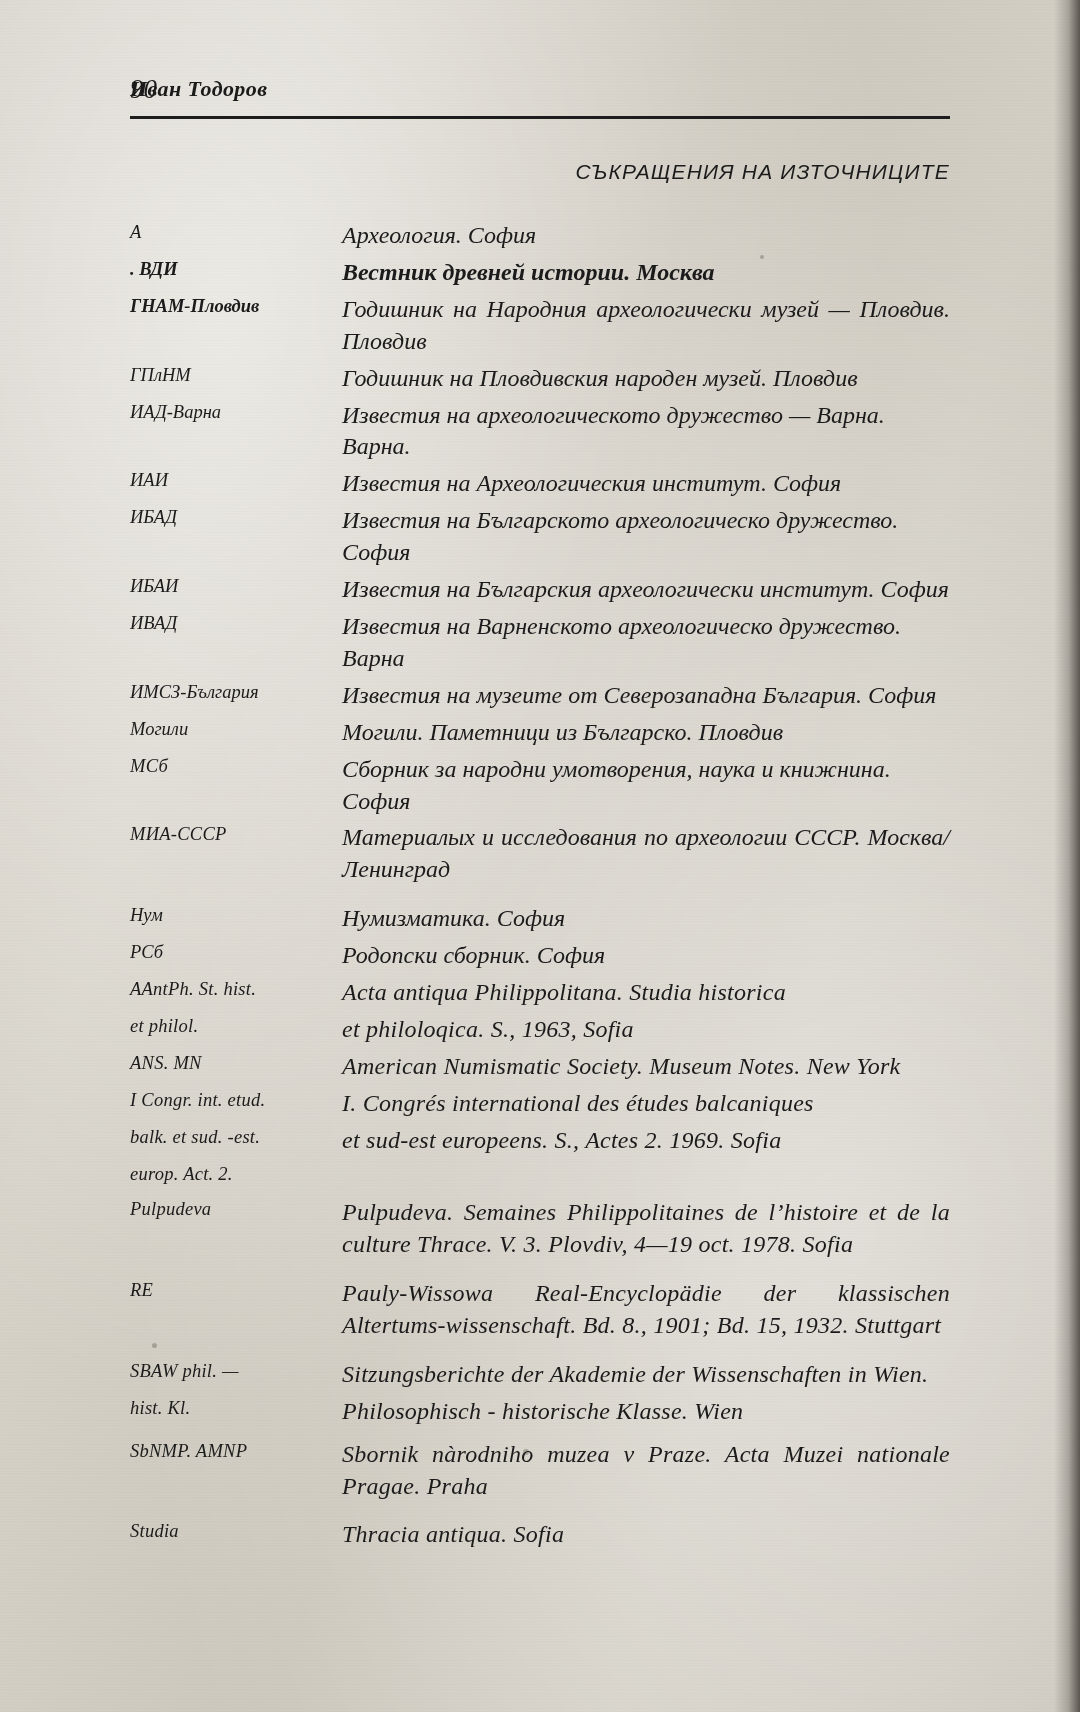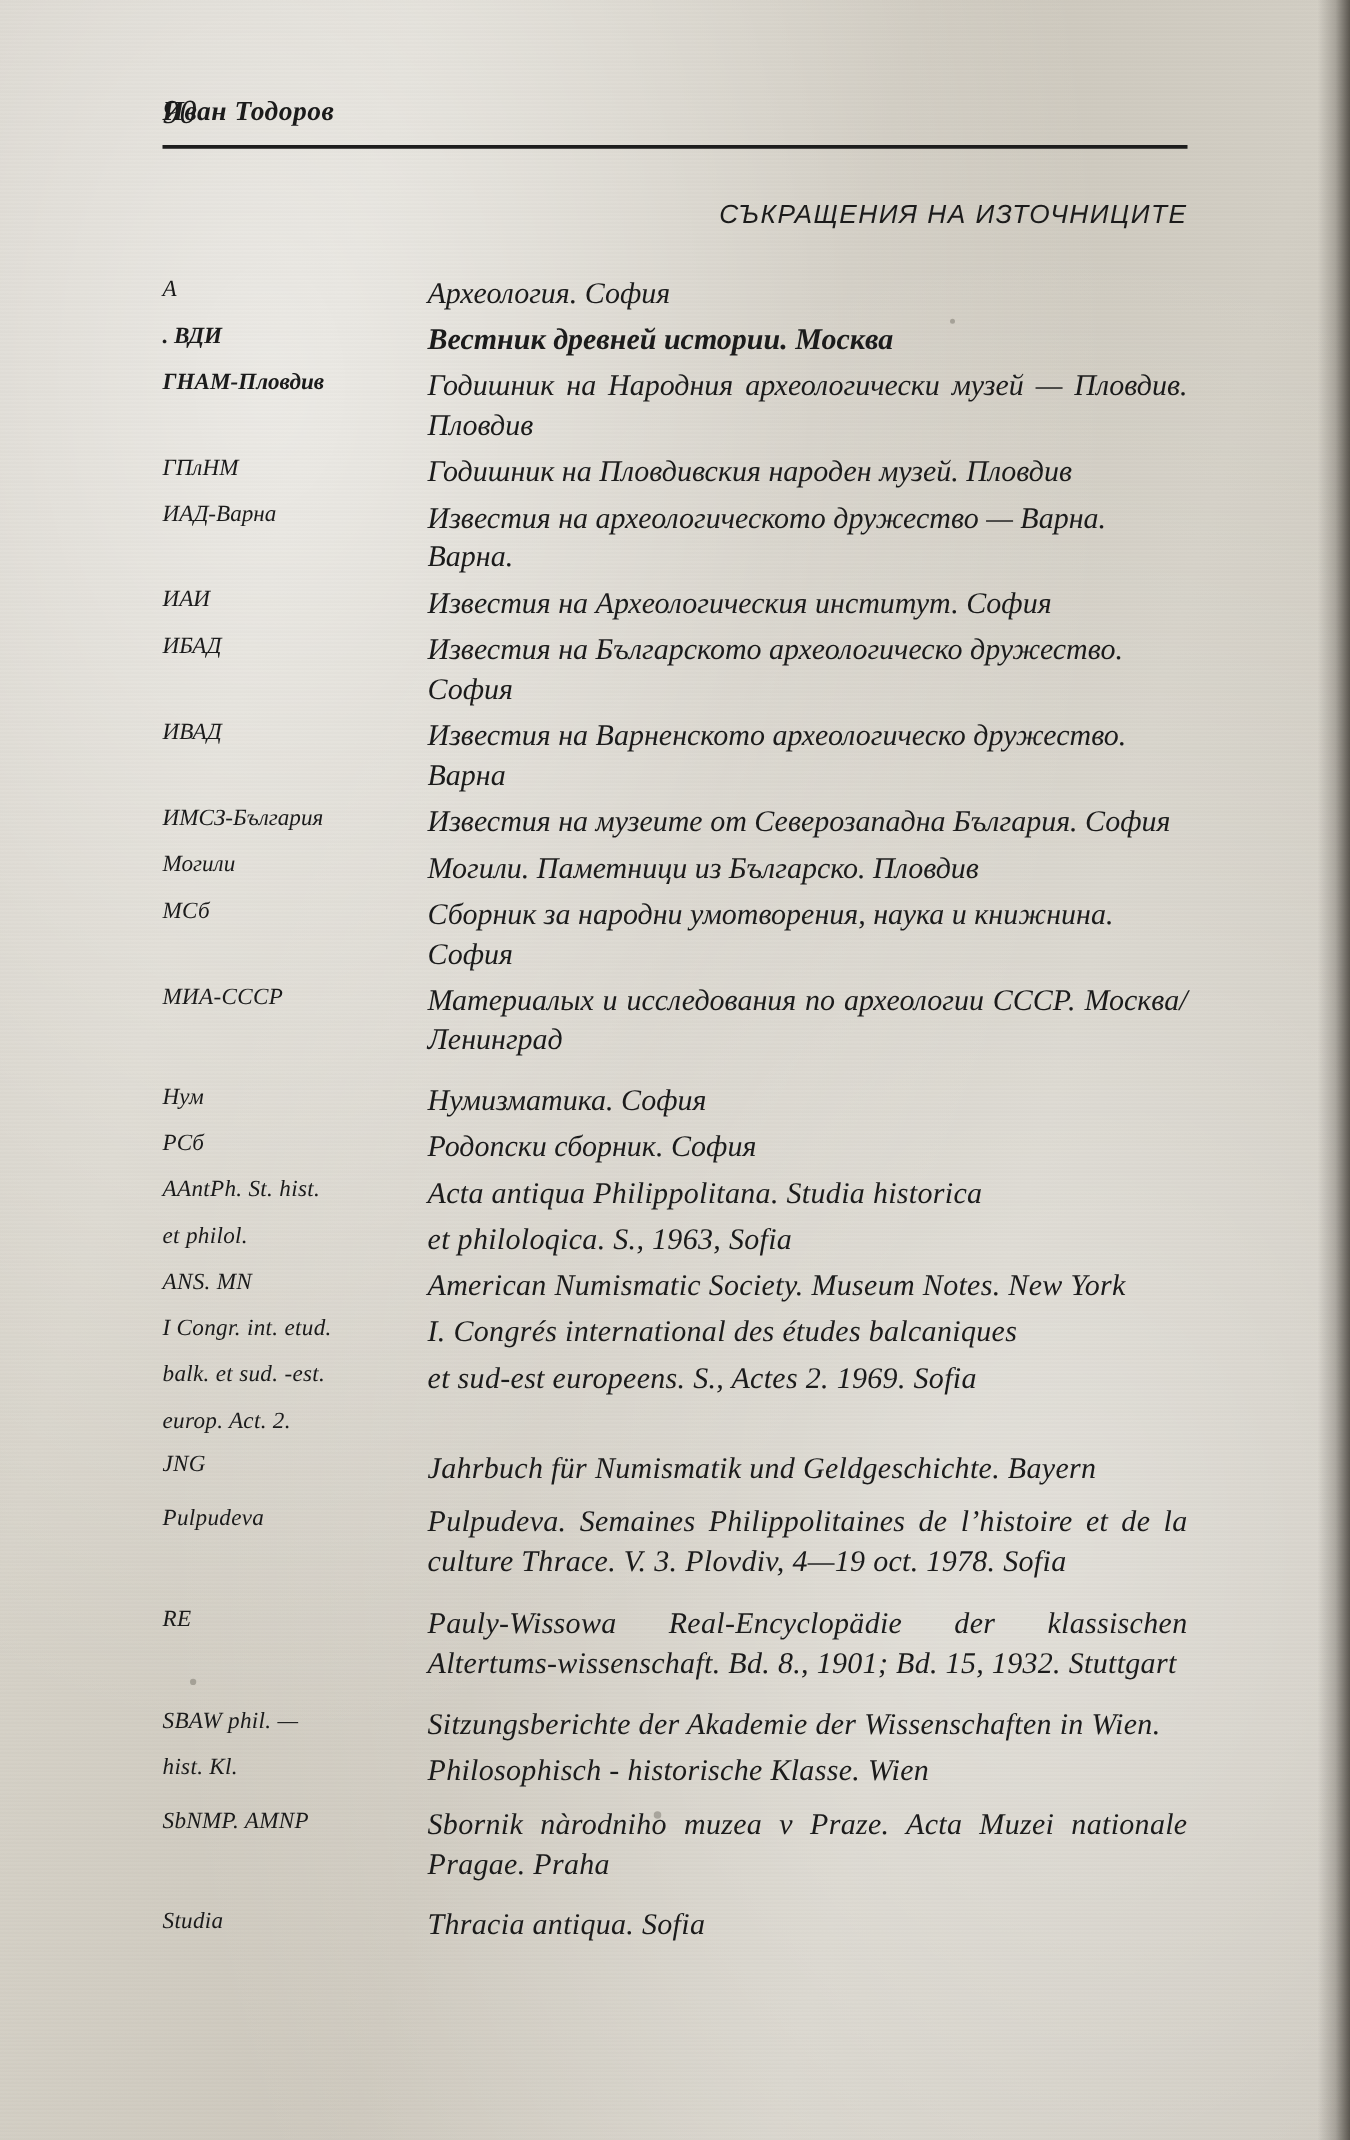--- a/index.html
+++ b/index.html
@@ -177,20 +177,24 @@
         </tr>
         <tr>
           <td class="key cyr">ИАИ</td>
           <td class="val cyr">Известия на Археологическия институт. София</td>
         </tr>
         <tr>
           <td class="key cyr">ИБАД</td>
           <td class="val cyr">Известия на Българското археологическо дружество. София</td>
         </tr>
         <tr>
+          <td class="key cyr">ИБАИ</td>
+          <td class="val cyr">Известия на Българския археологически институт. София</td>
+        </tr>
+        <tr>
           <td class="key cyr">ИВАД</td>
           <td class="val cyr">Известия на Варненското археологическо дружество. Варна</td>
         </tr>
         <tr>
           <td class="key cyr">ИМСЗ-България</td>
           <td class="val cyr">Известия на музеите от Северозападна България. София</td>
         </tr>
         <tr>
           <td class="key cyr">Могили</td>
           <td class="val cyr">Могили. Паметници из Българско. Пловдив</td>
@@ -229,24 +233,20 @@
         </tr>
         <tr>
           <td class="key lat">balk. et sud. -est.</td>
           <td class="val lat">et sud-est europeens. S., Actes 2. 1969. Sofia</td>
         </tr>
         <tr>
           <td class="key lat">europ. Act. 2.</td>
           <td class="val lat"></td>
         </tr>
         <tr>
-          <td class="key lat gap-small">JNG</td>
-          <td class="val lat gap-small">Jahrbuch für Numismatik und Geldgeschichte. Bayern</td>
-        </tr>
-        <tr>
           <td class="key lat gap-small">Pulpudeva</td>
           <td class="val lat just gap-small">Pulpudeva. Semaines Philippolitaines de l’histoire et de la culture Thrace. V. 3. Plovdiv, 4—19 oct. 1978. Sofia</td>
         </tr>
         <tr>
           <td class="key lat gap-top">RE</td>
           <td class="val lat just gap-top">Pauly-Wissowa Real-Encyclopädie der klassischen Altertums-wissenschaft. Bd. 8., 1901; Bd. 15, 1932. Stuttgart</td>
         </tr>
         <tr>
           <td class="key lat gap-top">SBAW phil. —</td>
           <td class="val lat gap-top">Sitzungsberichte der Akademie der Wissenschaften in Wien.</td>

